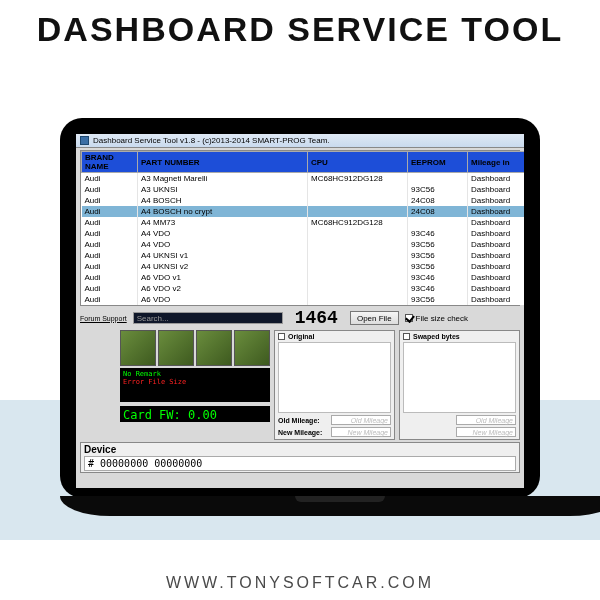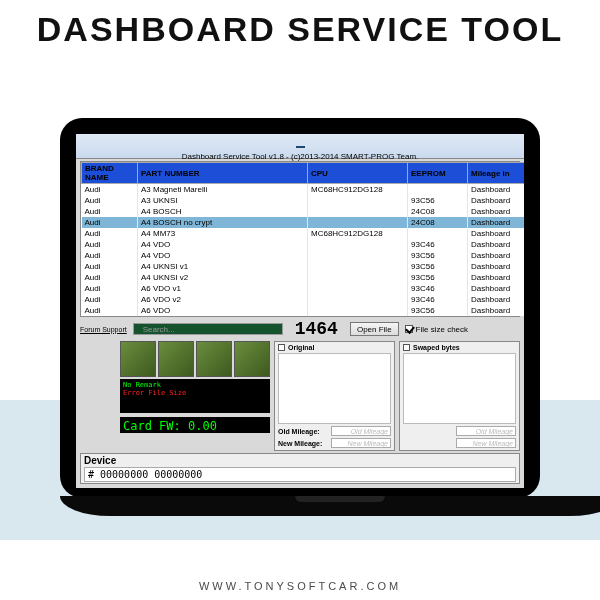--- a/index.html
+++ b/index.html
@@ -3,49 +3,49 @@
 <meta charset="utf-8">
 <style>
   * { box-sizing: border-box; margin: 0; padding: 0; }
   html, body { width: 600px; height: 600px; font-family: Arial, sans-serif; background: #fff; overflow: hidden; }
 
   .page { position: relative; width: 600px; height: 600px; }
   .band { position: absolute; left: 0; right: 0; top: 400px; height: 140px; background: #d9e7ef; z-index: 0; }
 
   .hero-title { position: absolute; top: 10px; left: 0; right: 0; text-align: center; font-family: "Arial Black", Arial, sans-serif; font-weight: 900; letter-spacing: 2px; font-size: 34px; line-height: 1.15; color: #111; z-index: 3; }
 
-  .footer-url { position: absolute; bottom: 8px; left: 0; right: 0; text-align: center; letter-spacing: 3px; font-size: 11px; color: #4a4a4a; z-index: 3; }
+  .footer-url { position: absolute; bottom: 8px; left: 0; right: 0; text-align: center; letter-spacing: 3px; font-size: 16px; color: #4a4a4a; z-index: 3; }
 
   
   .laptop { position: absolute; top: 118px; left: 50%; transform: translateX(-50%); width: 480px; z-index: 2; }
   .laptop-frame { width: 480px; height: 380px; border-radius: 22px; background: #000; padding: 16px 16px 10px; }
   .screen { width: 100%; height: 100%; background: #bfbfbf; overflow: hidden; position: relative; }
   .laptop-base { width: 560px; height: 20px; background: #0a0a0a; border-radius: 0 0 50px 50px / 0 0 20px 20px; margin: 0 auto; position: relative; top: -2px; }
   .laptop-base::before { content: ""; position: absolute; left: 50%; top: 0; transform: translateX(-50%); width: 90px; height: 6px; background: #222; border-radius: 0 0 8px 8px; }
 
   
   .app { position: absolute; inset: 0; background: #d9d9d9; font-size: 8px; color: #000; }
-  .titlebar { height: 14px; background: linear-gradient(#dfe9f5, #c9daee); display: flex; align-items: center; gap: 4px; padding: 12px 4px; border-bottom: 1px solid #888; flex-direction: column; }
+  .titlebar { height: 14px; background: linear-gradient(#dfe9f5, #c9daee); display: flex; align-items: center; gap: 4px; padding: 6px 4px; border-bottom: 1px solid #888; }
   .titlebar .sys-icon { width: 9px; height: 9px; background: #3a6ea5; border: 1px solid #1c4770; }
   .titlebar .txt { flex: 1; font-size: 8px; white-space: nowrap; }
 
   .grid-wrap { border: 1px solid #888; margin: 2px 4px 0; background: #fff; }
   table { width: 100%; border-collapse: collapse; table-layout: fixed; }
   thead th { background: #1d4ed8; border: 1px solid #aaa; font-size: 8px; font-weight: bold; text-align: left; padding: 1px 3px; }
   tbody td { border-right: 1px solid #e5e5e5; font-size: 8px; padding: 1px 3px; white-space: nowrap; overflow: hidden; background: #fff; }
   tbody tr.sel td { background: #7fb5d6; }
   col.c-brand  { width: 56px; }
   col.c-part   { width: 170px; }
   col.c-cpu    { width: 100px; }
   col.c-eeprom { width: 60px; }
   col.c-mileage{ width: 62px; }
 
   .midrow { display: flex; align-items: center; gap: 6px; margin: 2px 4px 0; }
   .forum { font-size: 7px; text-decoration: underline; color: #000; }
-  .search { flex: 0 0 150px; height: 12px; border: 1px solid #999; background: #14532d; padding: 0 9px; font-size: 8px; color: #999; display: flex; align-items: center; }
+  .search { flex: 0 0 150px; height: 12px; border: 1px solid #999; background: #0f172a; padding: 0 3px; font-size: 8px; color: #999; display: flex; align-items: center; }
   .big { font-family: Liberation Mono, monospace; font-size: 18px; font-weight: 900; margin: 0 6px; }
   .btn { height: 14px; border: 1px solid #777; background: linear-gradient(#f5f5f5,#dcdcdc); padding: 0 6px; font-size: 8px; display: inline-flex; align-items: center; }
   .chk { display: inline-flex; align-items: center; gap: 3px; font-size: 8px; }
   .chk .box { width: 8px; height: 8px; border: 1px solid #555; background: #fff; position: relative; }
   .chk .box.on::after { content: ""; position: absolute; left: 1px; top: -1px; width: 4px; height: 6px; border: solid #000; border-width: 0 2px 2px 0; transform: rotate(40deg); }
 
   .lower { display: flex; gap: 4px; margin: 2px 4px 0; height: 110px; padding-left: 40px; }
   .thumbs { flex: 0 0 150px; display: flex; flex-direction: column; gap: 2px; }
   .thumb-row { display: flex; gap: 2px; height: 36px; }
   .thumb { flex: 1; background: linear-gradient(135deg,#6a8d3d,#3e5a1f); border: 1px solid #555; }

